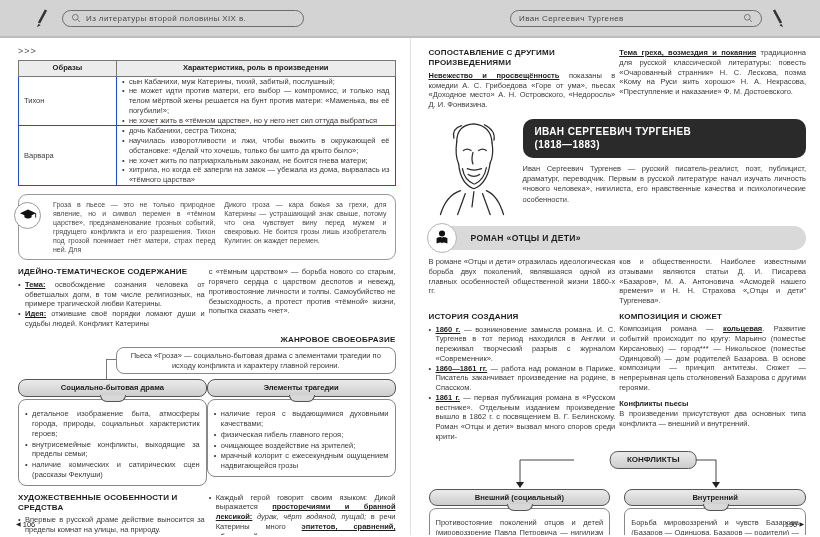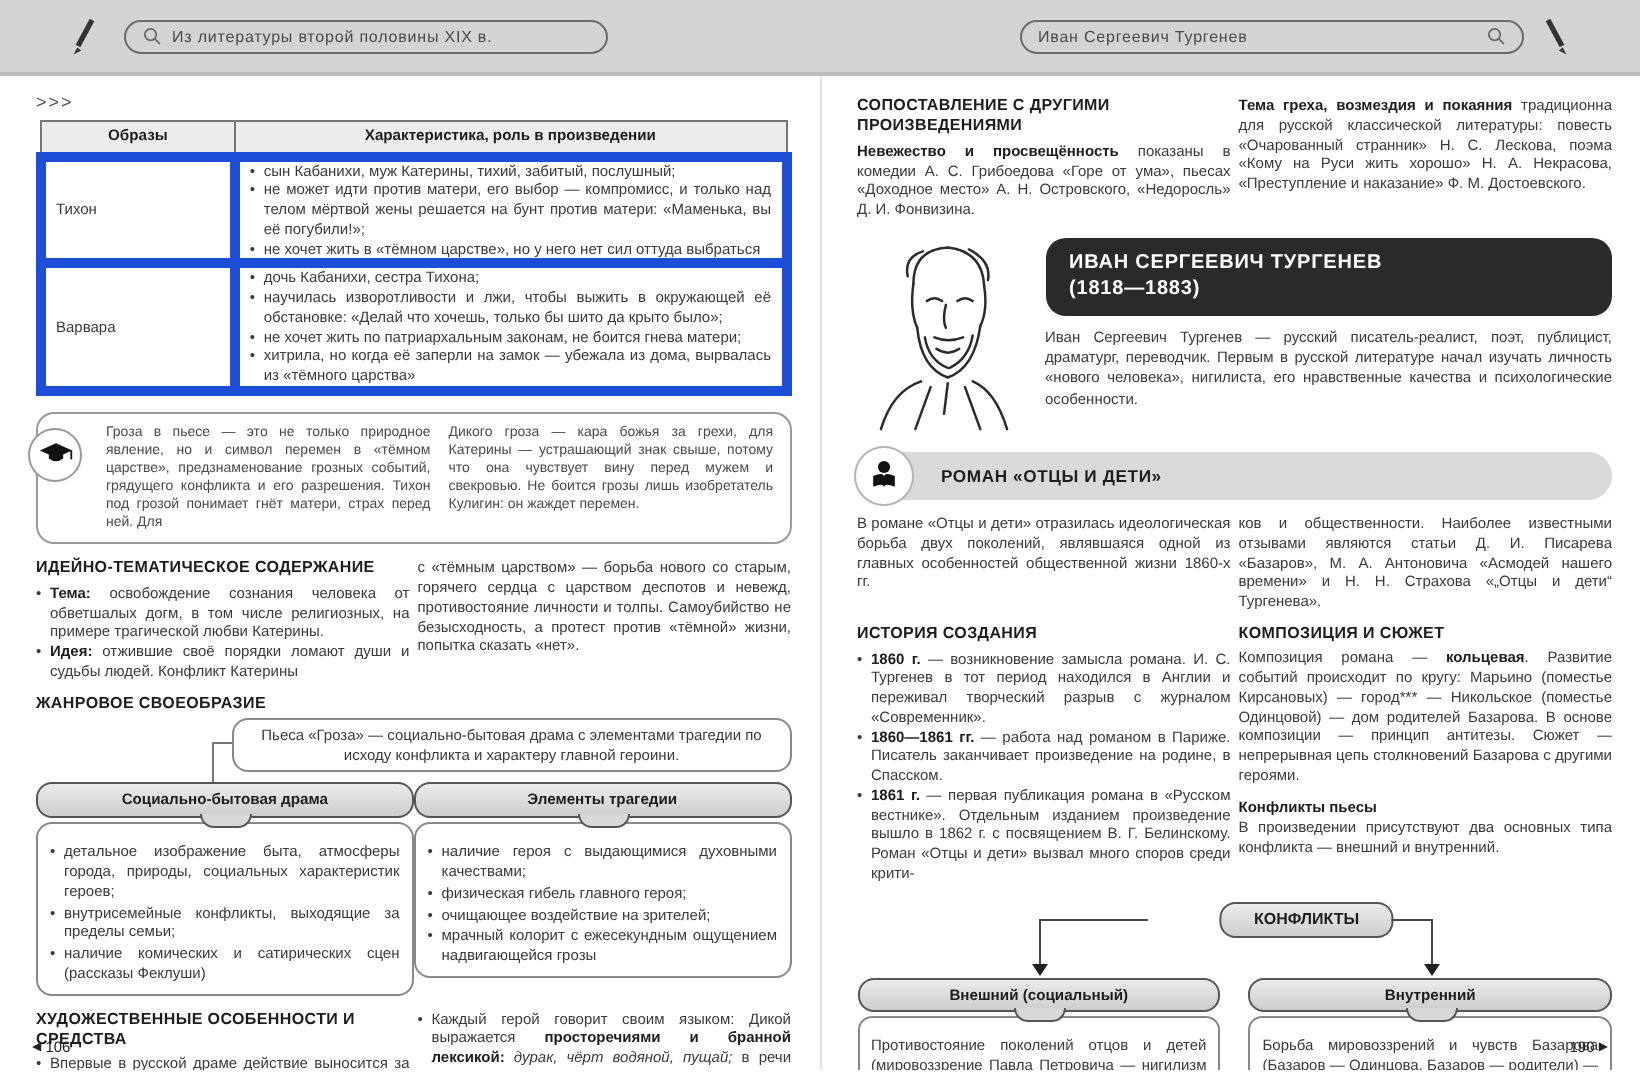--- a/index.html
+++ b/index.html
@@ -14,34 +14,34 @@
   .searchpill { height:17px; border:1px solid #6b6b6b; border-radius:9px; display:flex; align-items:center; gap:5px; padding:0 8px; font-size:8px; color:#4a4a4a; letter-spacing:.4px; }
   .searchpill.l { width:242px; margin-left:4px; }
   .searchpill.r { width:252px; margin-left:auto; justify-content:space-between; }
 
   
   .spread { display:flex; height:497px; }
   .page { flex:1; position:relative; padding:8px 14px 0 18px; overflow:hidden; font-size:7.5px; line-height:1.3; color:#3a3a3a; }
   .page-left { border-right:1px solid #e2e2e2; }
   p.j, .j { text-align:justify; }
   .h { font-weight:bold; font-size:8px; color:#1d1d1d; margin-bottom:2px; letter-spacing:.2px; }
-  .h-center { text-align:left; }
+  .h-center { text-align:right; }
   .h-small { font-weight:bold; font-size:7.5px; color:#1d1d1d; margin-top:6px; margin-bottom:1px; }
-  .b { font-weight:bold; color:#1d1d1d; }
+  .b { font-weight:bold; color:#1d1d1d;text-decoration:underline; }
   .i { font-style:italic; }
   .bullet { position:relative; padding-left:7px; text-align:justify; }
   .bullet::before { content:"•"; position:absolute; left:0; top:0; }
   .tworow { display:flex; gap:4px; margin-top:7px; }
   .col { flex:1; min-width:0; }
 
   
   .marker { font-size:9px; color:#555; letter-spacing:1px; }
   table.chars { width:100%; border-collapse:collapse; margin-top:2px; }
   table.chars th { border:1px solid #777; background:#ececec; padding:2.5px 3px; font-size:7.6px; color:#1d1d1d; }
-  table.chars td { border:5px solid #1d4ed8; padding:0 5px; }
+  table.chars td { border:1px solid #1d4ed8; padding:0 5px; }
   td.namecell { width:26%; vertical-align:middle; }
 
   
   .notebox { margin-top:8px; border:1px solid #999; border-radius:9px; display:flex; gap:9px; padding:5px 8px 5px 34px; font-size:7px; line-height:1.3; color:#4a4a4a; position:relative; }
   .capcircle { position:absolute; left:-5px; top:7px; width:27px; height:27px; background:#fff; border:1px solid #999; border-radius:50%; display:flex; align-items:center; justify-content:center; }
   .notebox .col { text-align:justify; }
 
   
   .genre { margin-top:6px; position:relative; }
   .introbox { margin-left:98px; border:1px solid #888; border-radius:8px; padding:3px 9px; text-align:center; line-height:1.3; }

